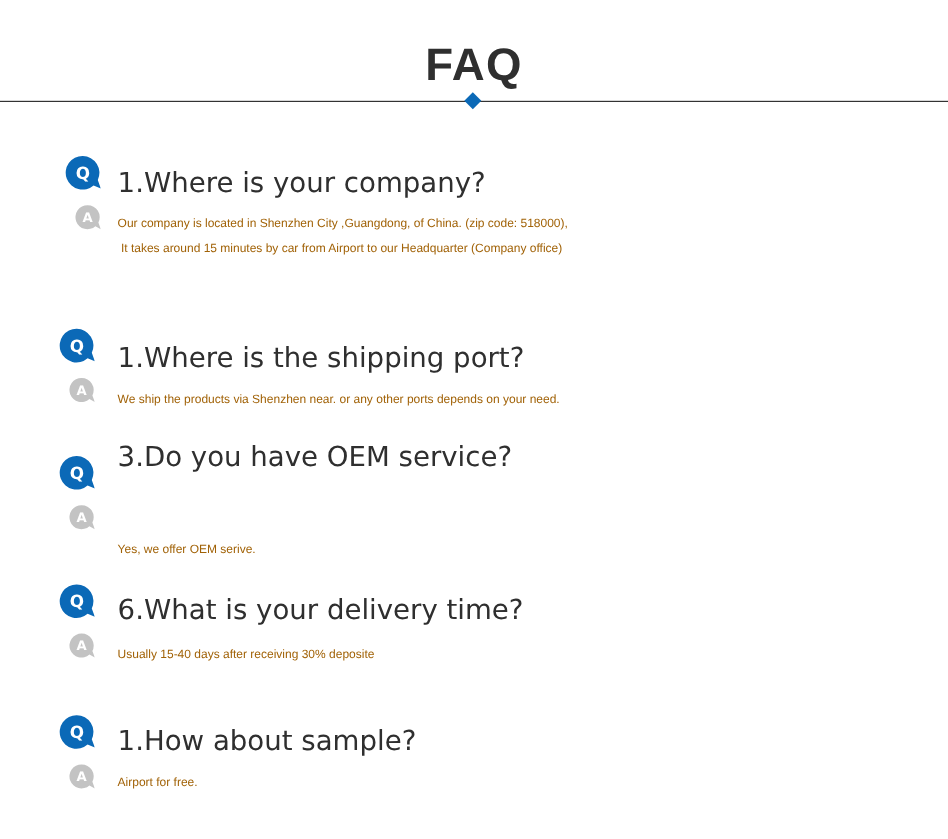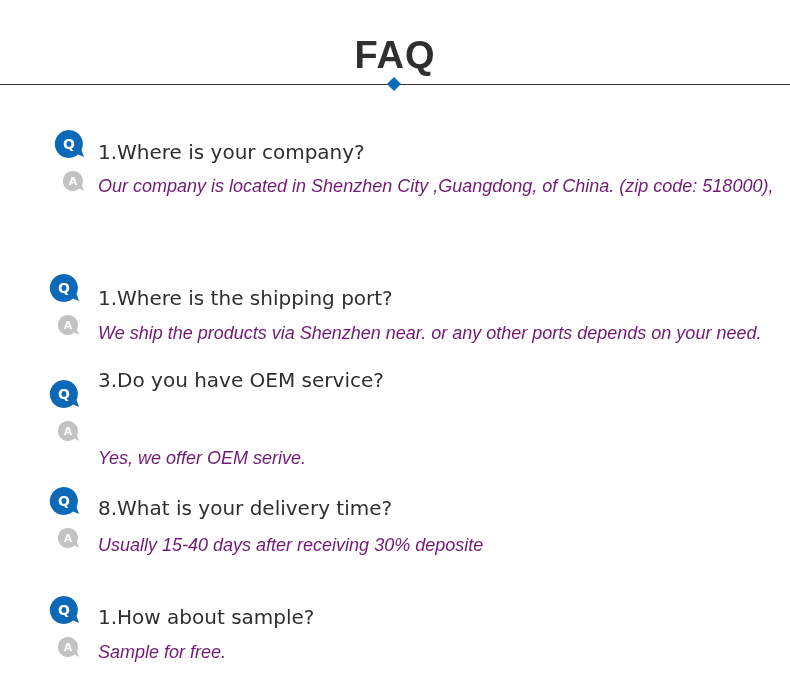--- a/index.html
+++ b/index.html
@@ -3,42 +3,43 @@
 <meta charset="utf-8">
 <style>
   html, body { margin:0; padding:0; background:#ffffff; }
   body { width:790px; height:699px; position:relative; overflow:hidden; font-family:"DejaVu Sans", sans-serif; color:#333; }
   .title { position:absolute; left:0; width:790px; top:22px; text-align:center; font-family:"Liberation Sans", sans-serif; font-weight:bold; font-size:38px; color:#2f2f2f; letter-spacing:1px;margin-top:12px; }
   .rule { position:absolute; left:0; top:84px; width:790px; height:1px; background:#333; }
   .diamond { position:absolute; left:389px; top:79px; width:10px; height:10px; background:#0b69b7; transform:rotate(45deg); }
   .faq-item { position:absolute; left:0; width:790px; }
   .q-icon { position:absolute; width:30px; height:30px; }
   .a-icon { position:absolute; width:22px; height:22px; }
-  .question { position:absolute; left:98px; font-family:"DejaVu Sans", sans-serif; font-size:20px; color:#2f2f2f; white-space:nowrap; }
-  .answer { position:absolute; left:98px; font-family:"Liberation Sans", sans-serif; font-size:18px; color:#701a75; white-space:nowrap; line-height:21px;font-style:italic; }
+  .question { position:absolute; left:98px; font-family:"DejaVu Sans", sans-serif; font-size:23px; color:#2f2f2f; white-space:nowrap; }
+  .answer { position:absolute; left:98px; font-family:"Liberation Sans", sans-serif; font-size:10px; color:#a16207; white-space:nowrap; line-height:21px; }
 </style>
 </head>
 <body>
 
 <div class="title">FAQ</div>
 <div class="rule"></div>
 <div class="diamond"></div>
 
 <div class="faq-item" style="top:0">
   <svg class="q-icon" style="left:54px;top:129px" viewBox="0 0 30 30">
     <path d="M15 1 A14 14 0 1 0 24 25.5 L30 28 L27.5 21 A14 14 0 0 0 15 1 Z" fill="#0b69b7"></path>
     <text x="15" y="20" text-anchor="middle" font-family="DejaVu Sans, sans-serif" font-weight="bold" font-size="14" fill="#fff">Q</text>
   </svg>
   <svg class="a-icon" style="left:62px;top:170px" viewBox="0 0 22 22">
     <path d="M11 1 A10 10 0 1 0 17.5 18.5 L22 21 L20 15.5 A10 10 0 0 0 11 1 Z" fill="#c3c3c3"></path>
     <text x="11" y="15" text-anchor="middle" font-family="DejaVu Sans, sans-serif" font-weight="bold" font-size="11" fill="#fff">A</text>
   </svg>
   <div class="question" style="top:140px">1.Where is your company?</div>
   <div class="answer" style="top:176px">
     <div style="white-space:pre">Our company is located in Shenzhen City ,Guangdong, of China. (zip code: 518000),</div>
+    <div style="white-space:pre"> It takes around 15 minutes by car from Airport to our Headquarter (Company office)</div>
   </div>
 </div>
 
 <div class="faq-item" style="top:0">
   <svg class="q-icon" style="left:49px;top:273px" viewBox="0 0 30 30">
     <path d="M15 1 A14 14 0 1 0 24 25.5 L30 28 L27.5 21 A14 14 0 0 0 15 1 Z" fill="#0b69b7"></path>
     <text x="15" y="20" text-anchor="middle" font-family="DejaVu Sans, sans-serif" font-weight="bold" font-size="14" fill="#fff">Q</text>
   </svg>
   <svg class="a-icon" style="left:57px;top:314px" viewBox="0 0 22 22">
     <path d="M11 1 A10 10 0 1 0 17.5 18.5 L22 21 L20 15.5 A10 10 0 0 0 11 1 Z" fill="#c3c3c3"></path>
@@ -67,32 +68,32 @@
 
 <div class="faq-item" style="top:0">
   <svg class="q-icon" style="left:49px;top:486px" viewBox="0 0 30 30">
     <path d="M15 1 A14 14 0 1 0 24 25.5 L30 28 L27.5 21 A14 14 0 0 0 15 1 Z" fill="#0b69b7"></path>
     <text x="15" y="20" text-anchor="middle" font-family="DejaVu Sans, sans-serif" font-weight="bold" font-size="14" fill="#fff">Q</text>
   </svg>
   <svg class="a-icon" style="left:57px;top:527px" viewBox="0 0 22 22">
     <path d="M11 1 A10 10 0 1 0 17.5 18.5 L22 21 L20 15.5 A10 10 0 0 0 11 1 Z" fill="#c3c3c3"></path>
     <text x="11" y="15" text-anchor="middle" font-family="DejaVu Sans, sans-serif" font-weight="bold" font-size="11" fill="#fff">A</text>
   </svg>
-  <div class="question" style="top:496px">8.What is your delivery time?</div>
+  <div class="question" style="top:496px">6.What is your delivery time?</div>
   <div class="answer" style="top:535px">
     <div>Usually 15-40 days after receiving 30% deposite</div>
   </div>
 </div>
 
 <div class="faq-item" style="top:0">
   <svg class="q-icon" style="left:49px;top:595px" viewBox="0 0 30 30">
     <path d="M15 1 A14 14 0 1 0 24 25.5 L30 28 L27.5 21 A14 14 0 0 0 15 1 Z" fill="#0b69b7"></path>
     <text x="15" y="20" text-anchor="middle" font-family="DejaVu Sans, sans-serif" font-weight="bold" font-size="14" fill="#fff">Q</text>
   </svg>
   <svg class="a-icon" style="left:57px;top:636px" viewBox="0 0 22 22">
     <path d="M11 1 A10 10 0 1 0 17.5 18.5 L22 21 L20 15.5 A10 10 0 0 0 11 1 Z" fill="#c3c3c3"></path>
     <text x="11" y="15" text-anchor="middle" font-family="DejaVu Sans, sans-serif" font-weight="bold" font-size="11" fill="#fff">A</text>
   </svg>
   <div class="question" style="top:605px">1.How about sample?</div>
   <div class="answer" style="top:642px">
-    <div>Sample for free.</div>
+    <div>Airport for free.</div>
   </div>
 </div>
 
 </body></html>

